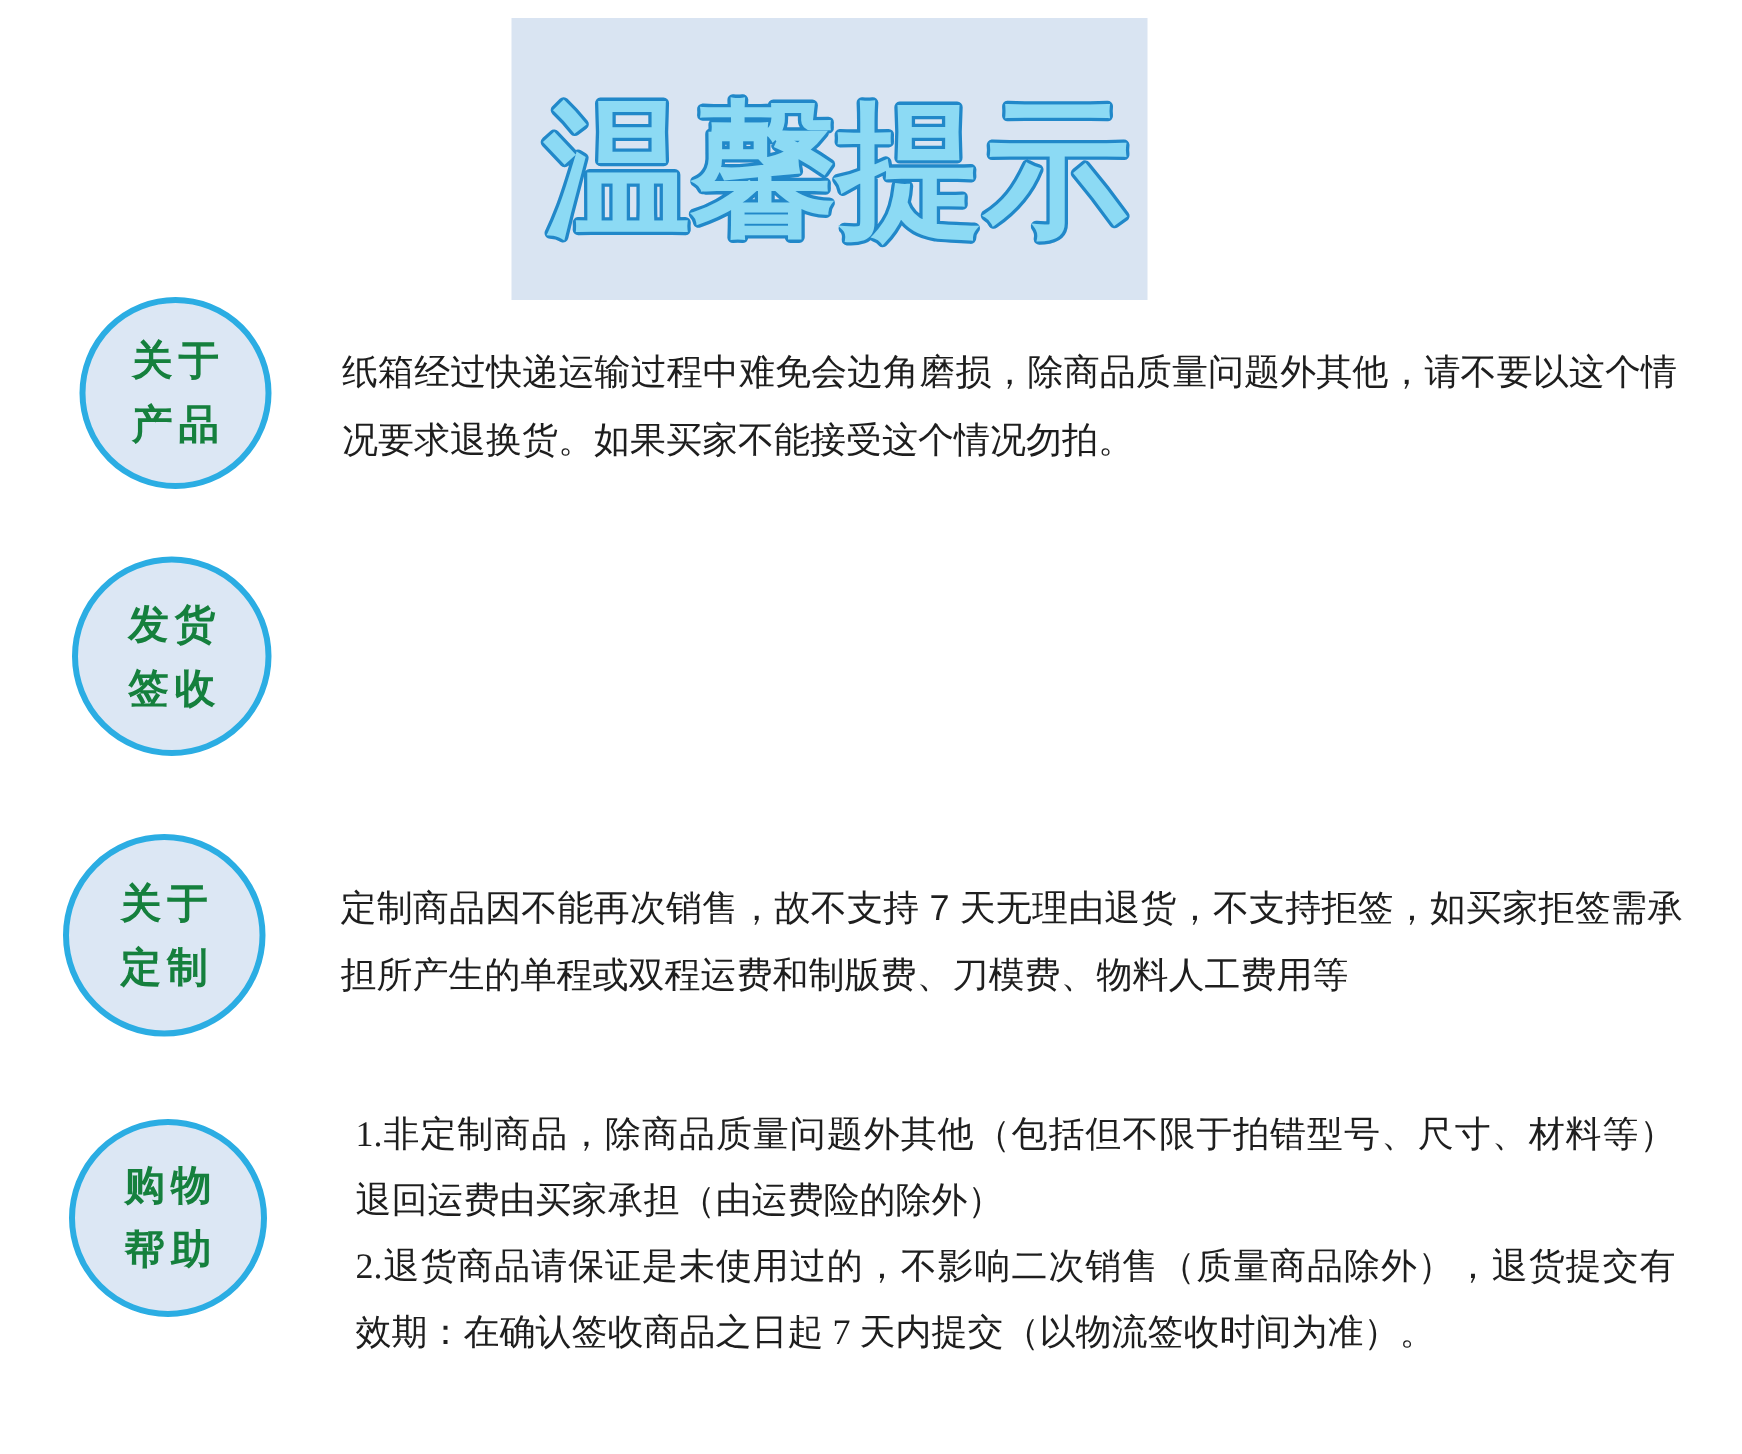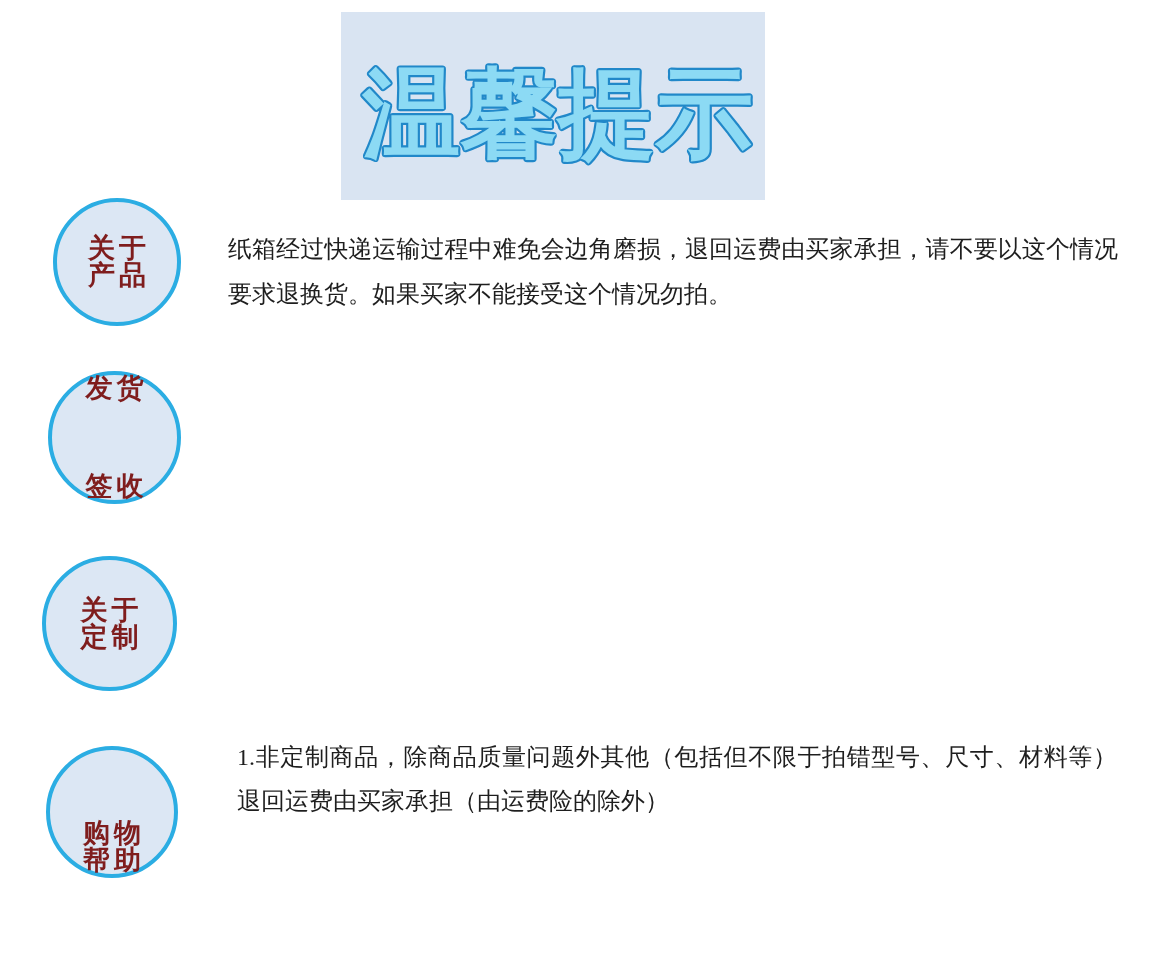--- a/index.html
+++ b/index.html
@@ -36,31 +36,31 @@
     stroke-linejoin:round;
     paint-order:stroke;
   }
   .circle{
     position:absolute;
     border-radius:50%;
     border:4px solid var(--cyan);
     background:var(--circle-fill);
     display:flex;flex-direction:column;
     align-items:center;justify-content:center;
-    gap:0;
+    gap:16px;
     font-weight:bold;
     font-size:27px;
-    color:#7f1d1d;
+    color:#15803d;
     letter-spacing:4px;
     text-indent:4px;
   }
   .c1{left:53px;top:198px;width:128px;height:128px;}
-  .c2{left:48px;top:371px;width:133px;height:133px;justify-content:space-between;}
+  .c2{left:48px;top:371px;width:133px;height:133px;}
   .c3{left:42px;top:556px;width:135px;height:135px;}
-  .c4{left:46px;top:746px;width:132px;height:132px;justify-content:flex-end;}
+  .c4{left:46px;top:746px;width:132px;height:132px;}
   .badge-line{display:block;line-height:1;}
   .body{
     position:absolute;
     color:var(--ink);
     font-size:24px;
     line-height:45px;
     text-align:justify;
     text-justify:inter-ideograph;
   }
   .t1{left:228px;top:226px;width:890px;}
@@ -77,33 +77,35 @@
   <div class="banner">
     <svg class="banner-svg" viewBox="0 0 420 160">
       <text class="banner-title" x="210" y="122" text-anchor="middle">温馨提示</text>
     </svg>
   </div>
 
   <div class="circle c1">
     <span class="badge-line">关于</span>
     <span class="badge-line">产品</span>
   </div>
-  <p class="body t1">纸箱经过快递运输过程中难免会边角磨损，退回运费由买家承担，请不要以这个情况要求退换货。如果买家不能接受这个情况勿拍。</p>
+  <p class="body t1">纸箱经过快递运输过程中难免会边角磨损，除商品质量问题外其他，请不要以这个情况要求退换货。如果买家不能接受这个情况勿拍。</p>
 
   <div class="circle c2">
     <span class="badge-line">发货</span>
     <span class="badge-line">签收</span>
   </div>
 
   <div class="circle c3">
     <span class="badge-line">关于</span>
     <span class="badge-line">定制</span>
   </div>
+  <p class="body t3">定制商品因不能再次销售，故不支持 7 天无理由退货，不支持拒签，如买家拒签需承担所产生的单程或双程运费和制版费、刀模费、物料人工费用等</p>
 
   <div class="circle c4">
     <span class="badge-line">购物</span>
     <span class="badge-line">帮助</span>
   </div>
   <div class="body t4">
     <div class="point">1.非定制商品，除商品质量问题外其他（包括但不限于拍错型号、尺寸、材料等）退回运费由买家承担（由运费险的除外）</div>
+    <div class="point">2.退货商品请保证是未使用过的，不影响二次销售（质量商品除外），退货提交有效期：在确认签收商品之日起 7 天内提交（以物流签收时间为准）。</div>
   </div>
 
 </div>
 
 </body></html>

